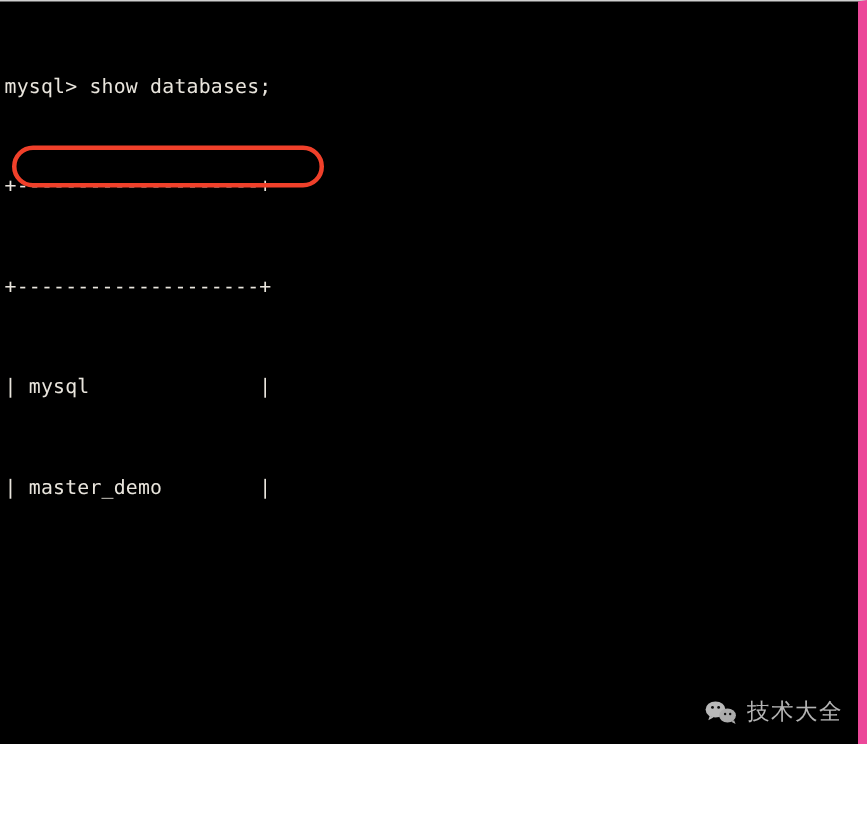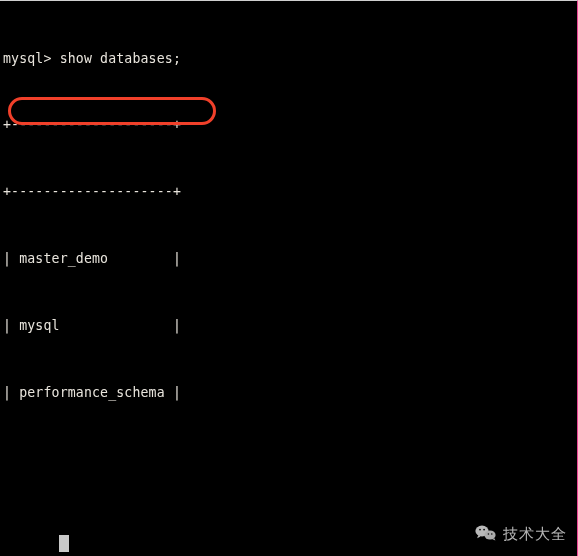--- a/index.html
+++ b/index.html
@@ -4,25 +4,25 @@
 <title>MySQL Terminal</title>
 <style>
   html, body {
     margin: 0;
     padding: 0;
     background: #ffffff;
   }
   #terminal {
     position: relative;
     width: 578px;
-    height: 556px;
+    height: 496px;
     background: #000000;
     box-sizing: border-box;
     border-top: 1px solid #cfcfcf;
-    border-right: 1px solid #ec4899;
+    border-right: 6px solid #ec4899;
     overflow: hidden;
     font-family: "DejaVu Sans Mono", "Liberation Mono", monospace;
   }
   #screen {
     position: absolute;
     left: 3px;
     top: 2px;
     right: 0;
     bottom: 0;
     color: #e9e5dd;
@@ -56,44 +56,43 @@
     width: 10px;
     height: 17px;
     background: #c9c9c9;
   }
   
   #watermark {
     position: absolute;
     right: 10px;
     bottom: 12px;
     display: flex;
-    align-items: flex-start;
+    align-items: center;
     gap: 6px;
     opacity: 0.80;
   }
   #watermark .wm-text {
     color: #e2e2e2;
     font-family: "DejaVu Sans", "Liberation Sans", sans-serif;
     font-size: 15px;
     letter-spacing: 1px;
   }
   #watermark svg { display: block; }
 </style>
 </head>
 <body>
 
 <div id="terminal">
 
   <div id="screen">
     <div class="line">mysql&gt; show databases;</div>
     <div class="line">+--------------------+</div>
     <div class="line">+--------------------+</div>
+    <div class="line">| mysql              |</div>
     <div class="line">| master_demo        |</div>
-    <div class="line">| mysql              |</div>
-    <div class="line">| performance_schema |</div>
     
     
     
     
     
     
     
     
     
     

